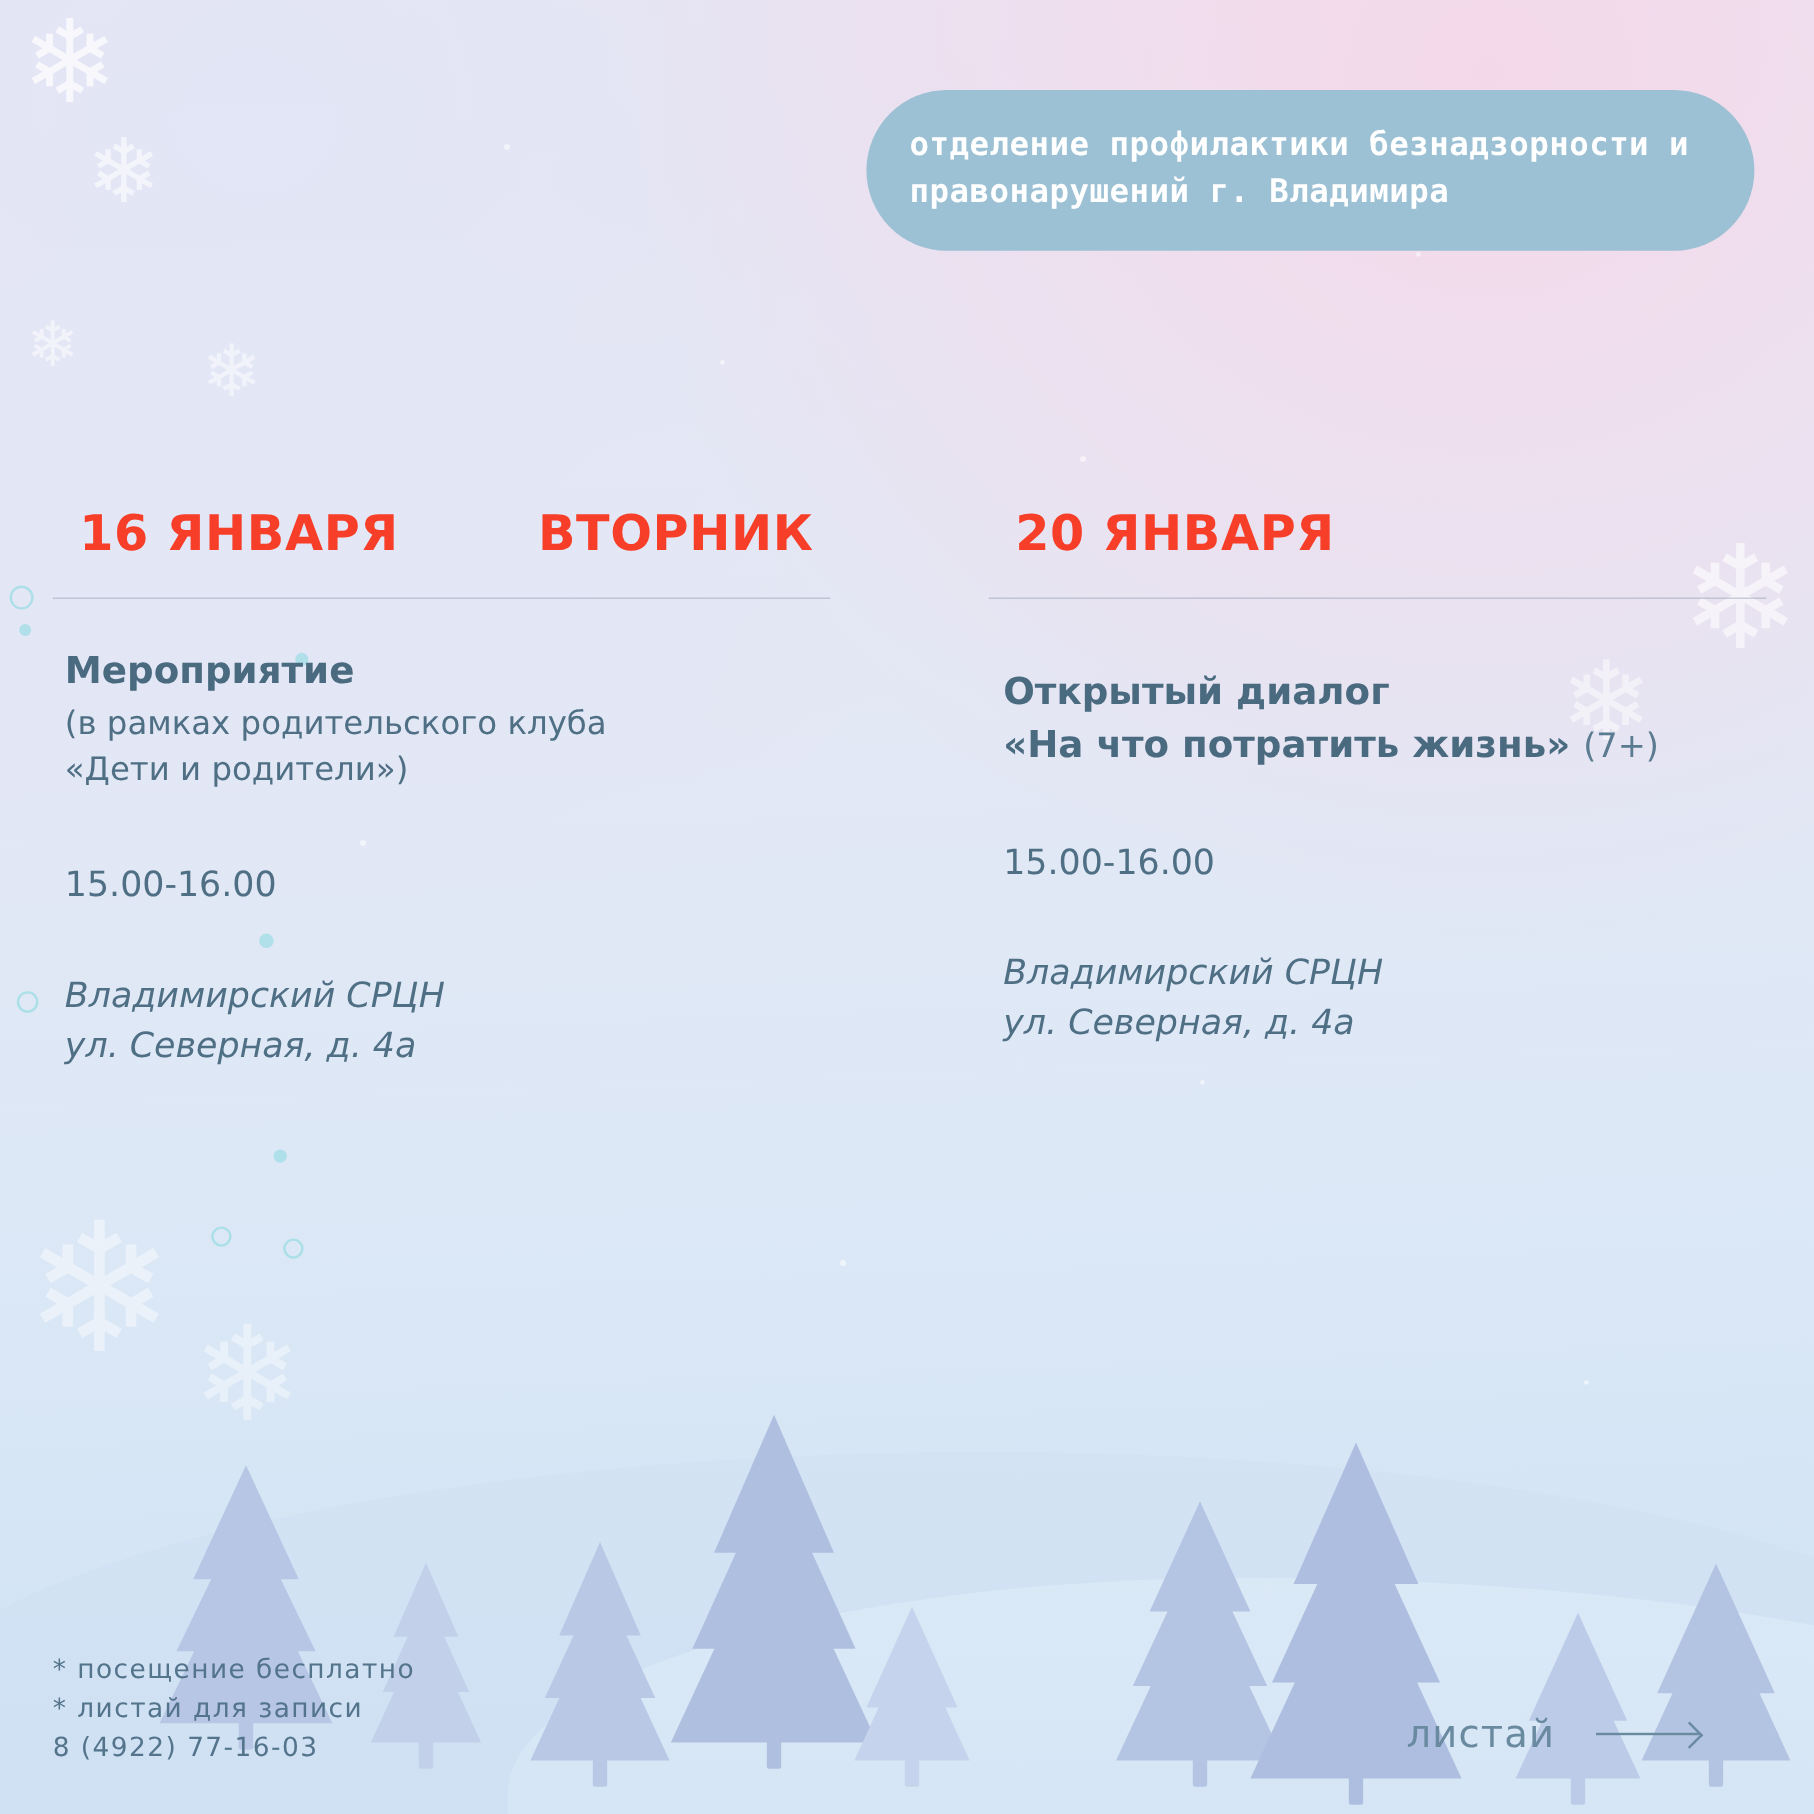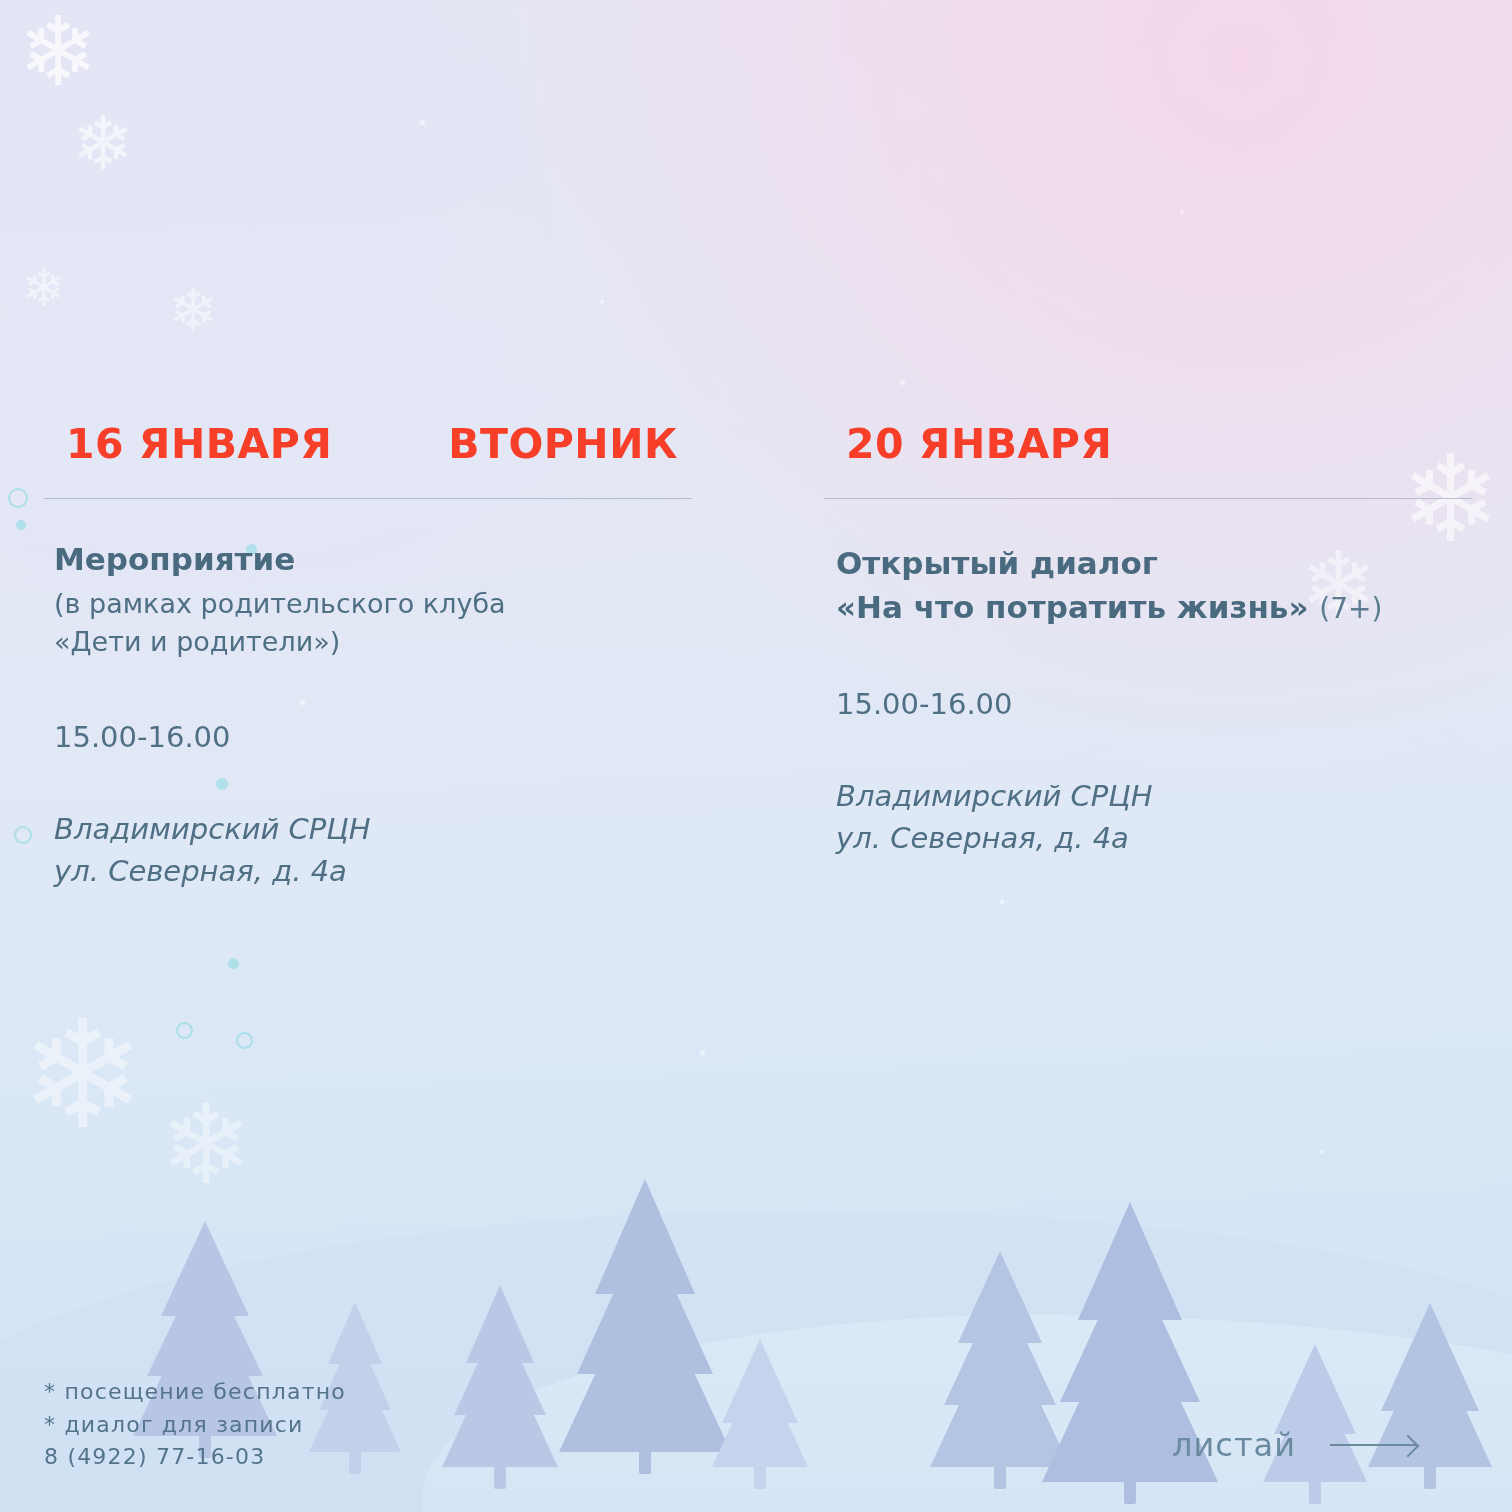--- a/index.html
+++ b/index.html
@@ -170,21 +170,21 @@
     margin-top: 58px;
   }
   .event-place {
     color: #4f6f85;
     font-size: 29px;
     font-style: italic;
     line-height: 1.45;
     margin-top: 54px;
   }
   .col.right .col-body { padding-left: 12px; }
-  .col.right .event-title { margin-top: 42px; }
+  .col.right .event-title { margin-top: 56px; }
 
   
   .footer-notes {
     position: absolute;
     left: 44px;
     bottom: 38px;
     color: #53748b;
     font-size: 22px;
     line-height: 1.48;
     letter-spacing: 1.2px;
@@ -301,20 +301,21 @@
     <span class="speck" style="left:420px; top:120px; width:5px; height:5px;"></span>
     <span class="speck" style="left:600px; top:300px; width:4px; height:4px;"></span>
     <span class="speck" style="left:900px; top:380px; width:5px; height:5px;"></span>
     <span class="speck" style="left:1180px;top:210px; width:4px; height:4px;"></span>
     <span class="speck" style="left:300px; top:700px; width:5px; height:5px;"></span>
     <span class="speck" style="left:1000px;top:900px; width:4px; height:4px;"></span>
     <span class="speck" style="left:700px; top:1050px;width:5px; height:5px;"></span>
     <span class="speck" style="left:1320px;top:1150px;width:4px; height:4px;"></span>
   </div>
 
+  <div class="org-badge">отделение профилактики безнадзорности и правонарушений г. Владимира</div>
 
   <div class="columns">
 
     <div class="col left">
       <div class="date-row">
         <span>16 ЯНВАРЯ</span>
         <span>ВТОРНИК</span>
       </div>
       <div class="rule"></div>
       <div class="col-body">
@@ -351,21 +352,21 @@
           <div>Владимирский СРЦН</div>
           <div>ул. Северная, д. 4а</div>
         </div>
       </div>
     </div>
 
   </div>
 
   <div class="footer-notes">
     <div>* посещение бесплатно</div>
-    <div>* диалог для записи</div>
+    <div>* листай для записи</div>
     <div>8 (4922) 77-16-03</div>
   </div>
 
   <div class="swipe">
     <span>листай</span>
     <span class="arrow"></span>
   </div>
 
 </div>
 

